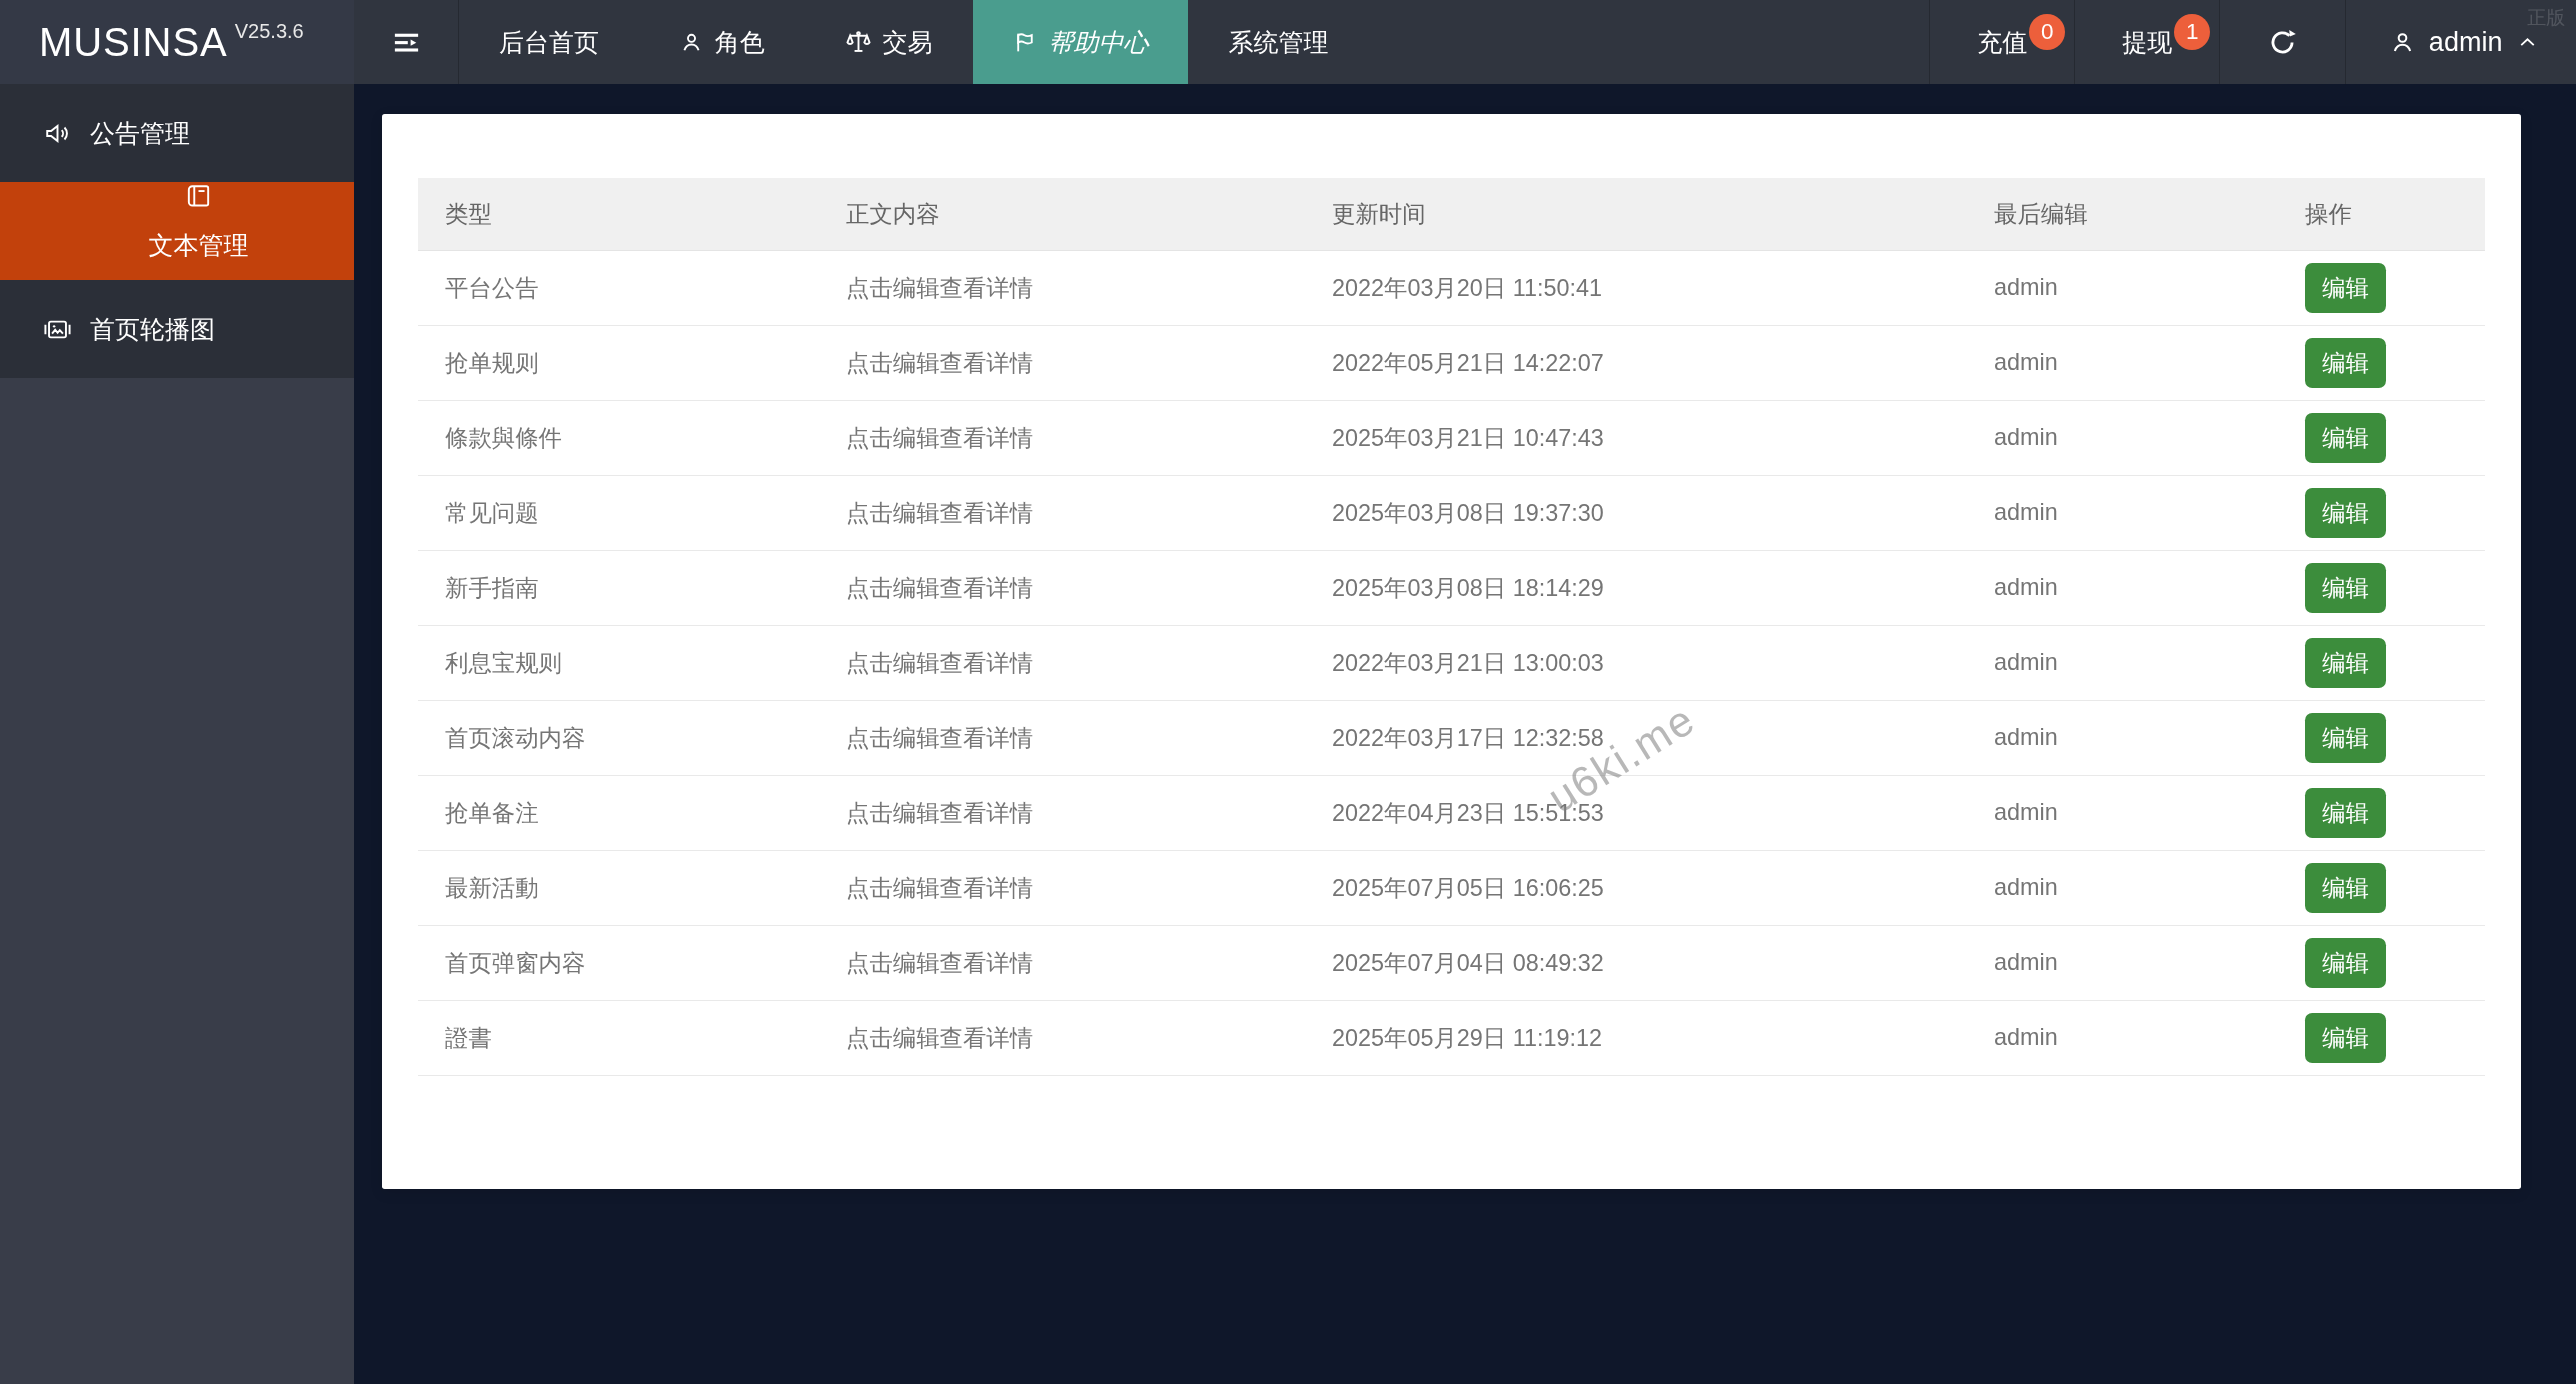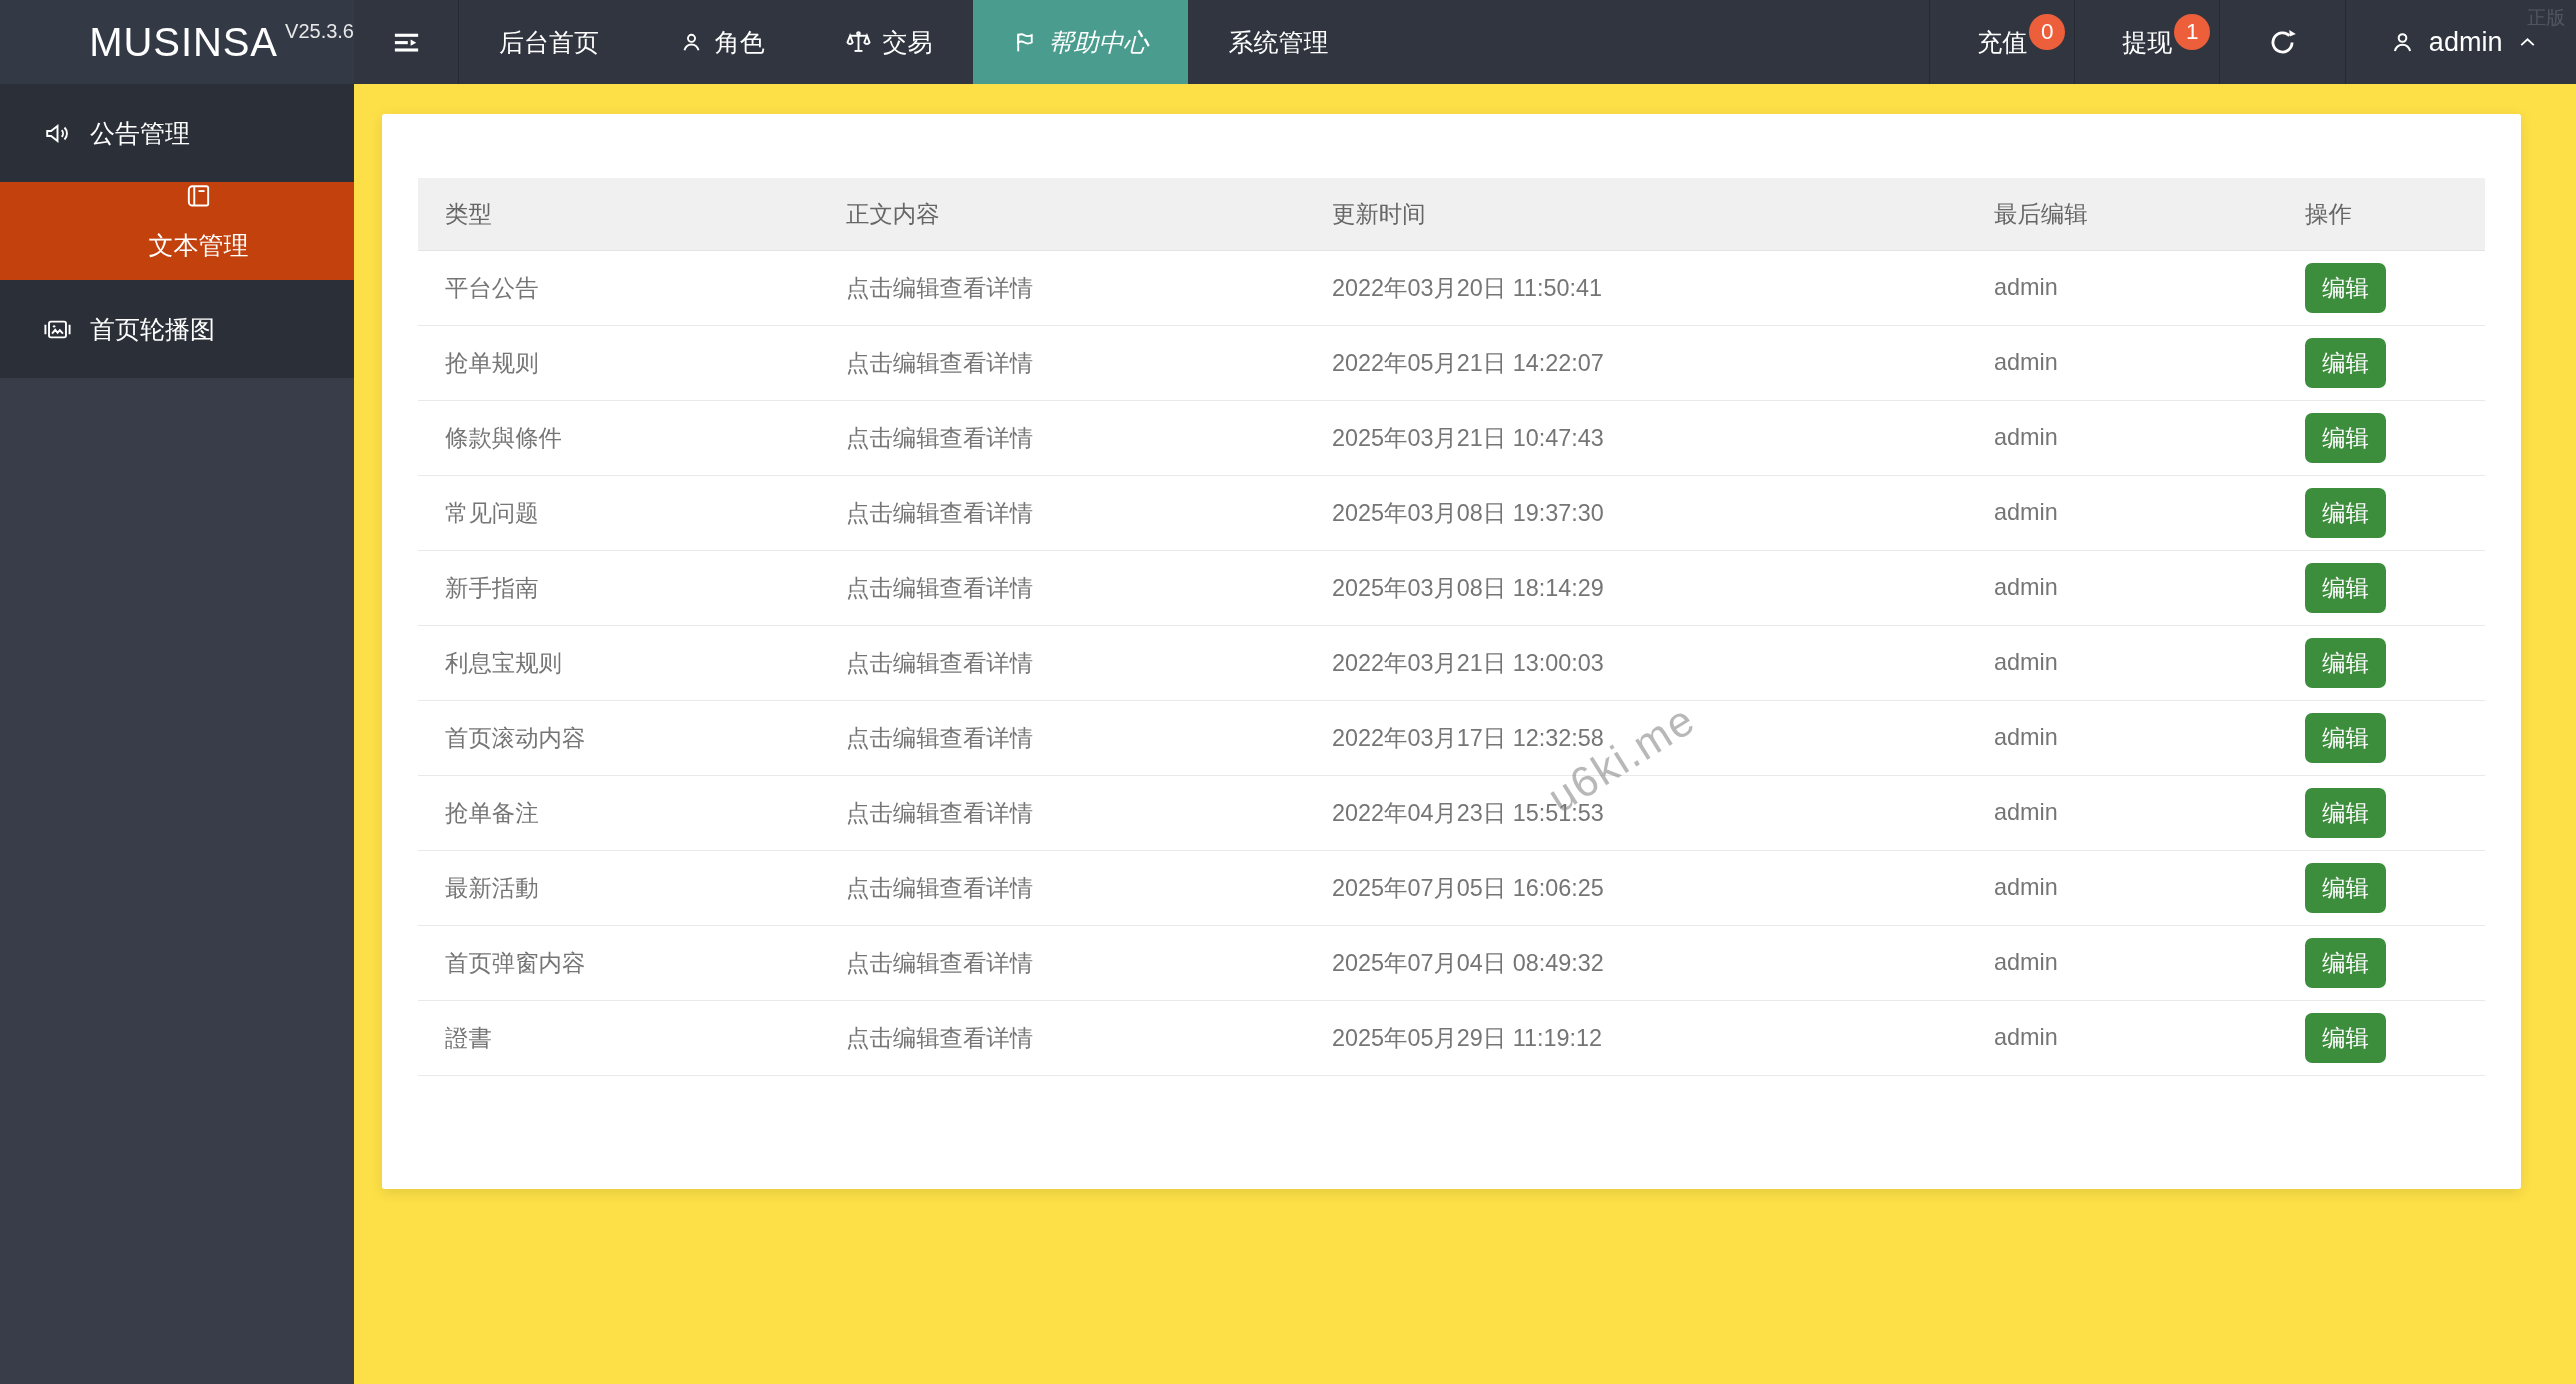--- a/index.html
+++ b/index.html
@@ -3,21 +3,21 @@
 <meta charset="utf-8">
 <style>
   * { margin:0; padding:0; box-sizing:border-box; }
   html,body { width:2576px; height:1384px; overflow:hidden; }
   body { font-family:"Liberation Sans","DejaVu Sans",sans-serif; background:#ececec; }
   #app { position:relative; width:2576px; height:1384px; background:#ececec; overflow:hidden; }
 
   
   .header { position:absolute; left:0; top:0; width:2576px; height:84px;
             background:#30353F; color:#fff; display:flex; align-items:stretch; z-index:10; }
-  .logo-area { width:354px; display:flex; align-items:center; justify-content:flex-end;
+  .logo-area { width:354px; display:flex; align-items:center; justify-content:flex-start;
                background:#343946; flex:0 0 auto;padding-left:39px; }
   .logo-text { font-size:40px; letter-spacing:0.9px; color:#fff; font-weight:500; }
   .logo-ver { font-size:20px; color:#e8e8e8; vertical-align:super; margin-left:7.2px; position:relative; top:-10.8px; }
   .hamburger { width:105px; display:flex; align-items:center; justify-content:center;
                border-right:0.9px solid rgba(0,0,0,.22); cursor:pointer; flex:0 0 auto; }
   .nav-item { display:flex; align-items:center; gap:10.8px; padding:0 40px;
               font-size:25px; color:#fff; cursor:pointer; flex:0 0 auto; }
   .nav-item.active { background:#4A9D8E;font-style:italic; }
   .header-spacer { flex:1 1 auto; }
   .hdr-action { position:relative; display:flex; align-items:center; padding:0 47px;
@@ -33,21 +33,21 @@
   
   .sidebar { position:absolute; left:0; top:84px; width:354px; height:1301px;
              background:#393D49; color:#fff; z-index:9; }
   .side-group { height:84px; display:flex; align-items:center; justify-content:space-between;
                 padding:0 40px 0 42px; font-size:26px; cursor:pointer; }
   .side-item { height:98px; display:flex; align-items:center; gap:18px;
                padding-left:43px; font-size:25px; background:#2B2F38; cursor:pointer; }
   .side-item.active { background:#c2410c;flex-direction:column; }
 
   
-  .main { position:absolute; left:354px; top:84px; width:2222px; height:1301px; background:#fde047; }
+  .main { position:absolute; left:354px; top:84px; width:2222px; height:1301px; background:#0f172a; }
   .card { position:absolute; left:28px; top:30px; width:2139px; height:1075px;
           background:#fff; border-radius:2.7px; box-shadow:0 3.6px 12.6px rgba(0,0,0,.10); }
   table { position:absolute; left:36px; top:64px; width:2067px;
           border-collapse:collapse; table-layout:fixed; }
   col.c1{width:401px} col.c2{width:486px} col.c3{width:662px} col.c4{width:311px} col.c5{width:207px}
   thead th { height:72px; background:#f0f0f0; font-weight:normal; text-align:left;
              padding-left:27px; font-size:23.4px; color:#666; border-bottom:0.9px solid #e4e4e4; }
   tbody td { height:75px; padding-left:27px; font-size:23.4px; color:#757575;
              border-bottom:0.9px solid #e9e9e9; background:#fff; }
   .btn-edit { display:inline-block; border:none; background:#3C8D3C; color:#fff;

